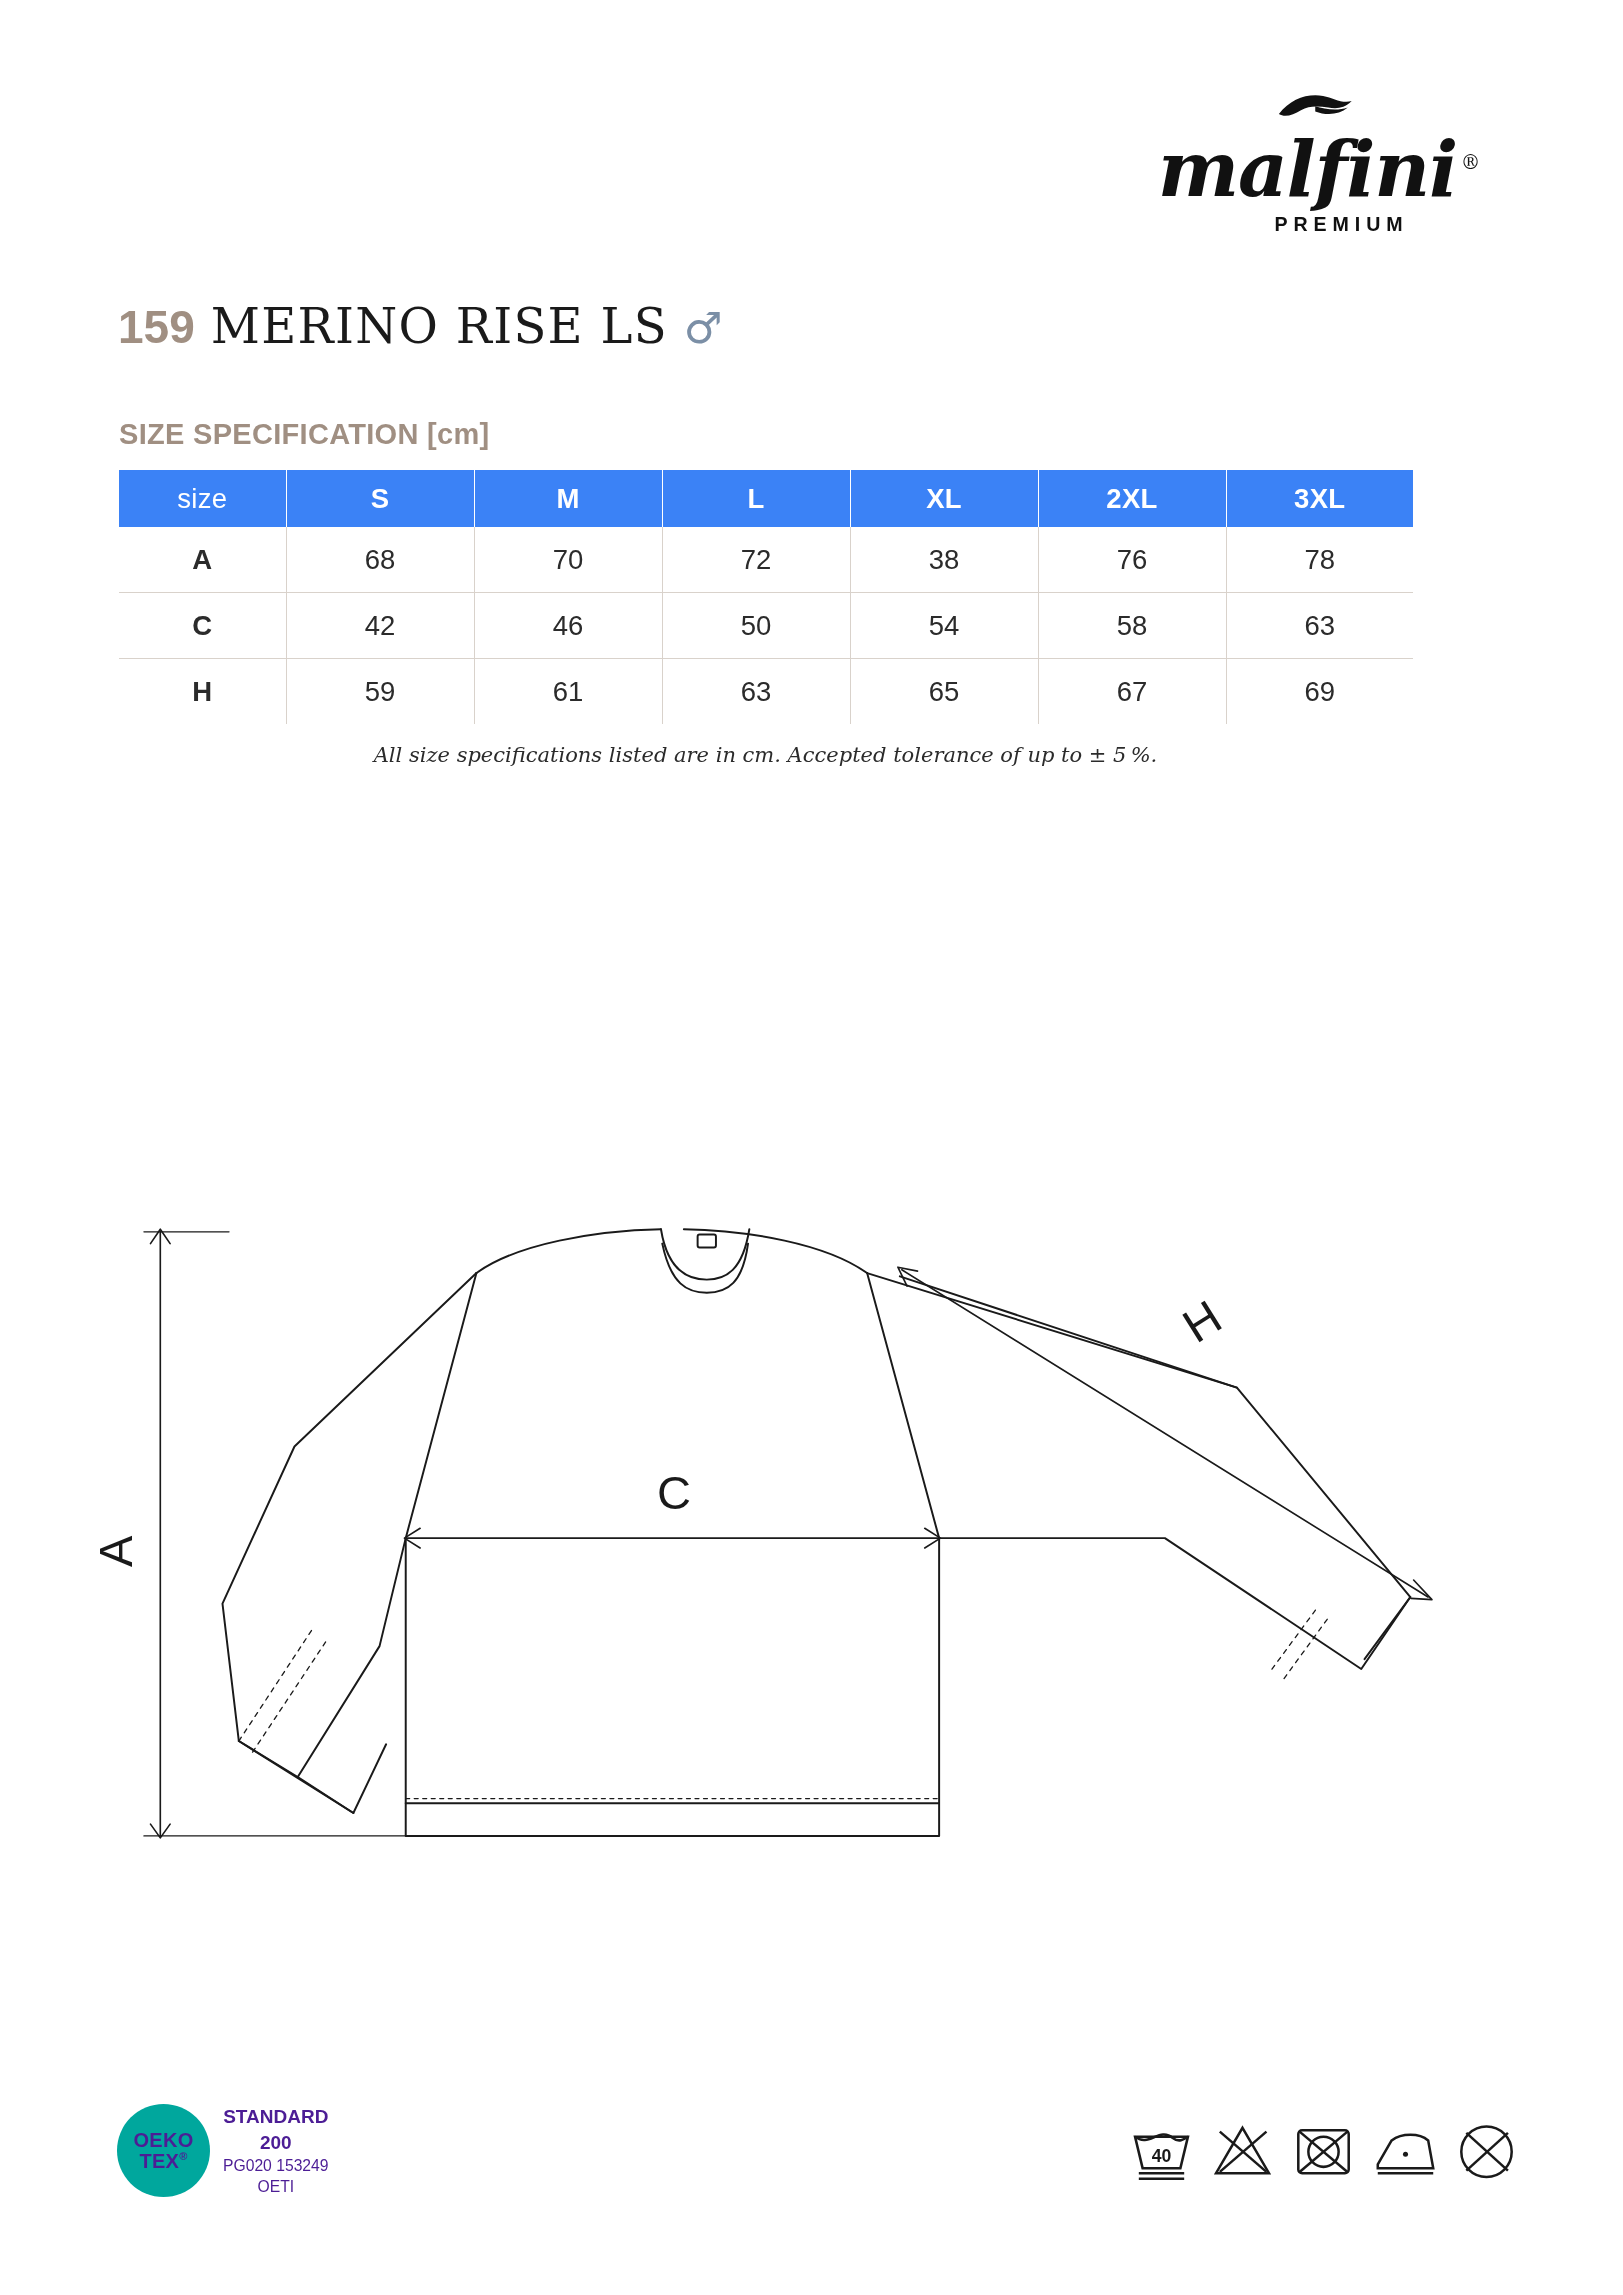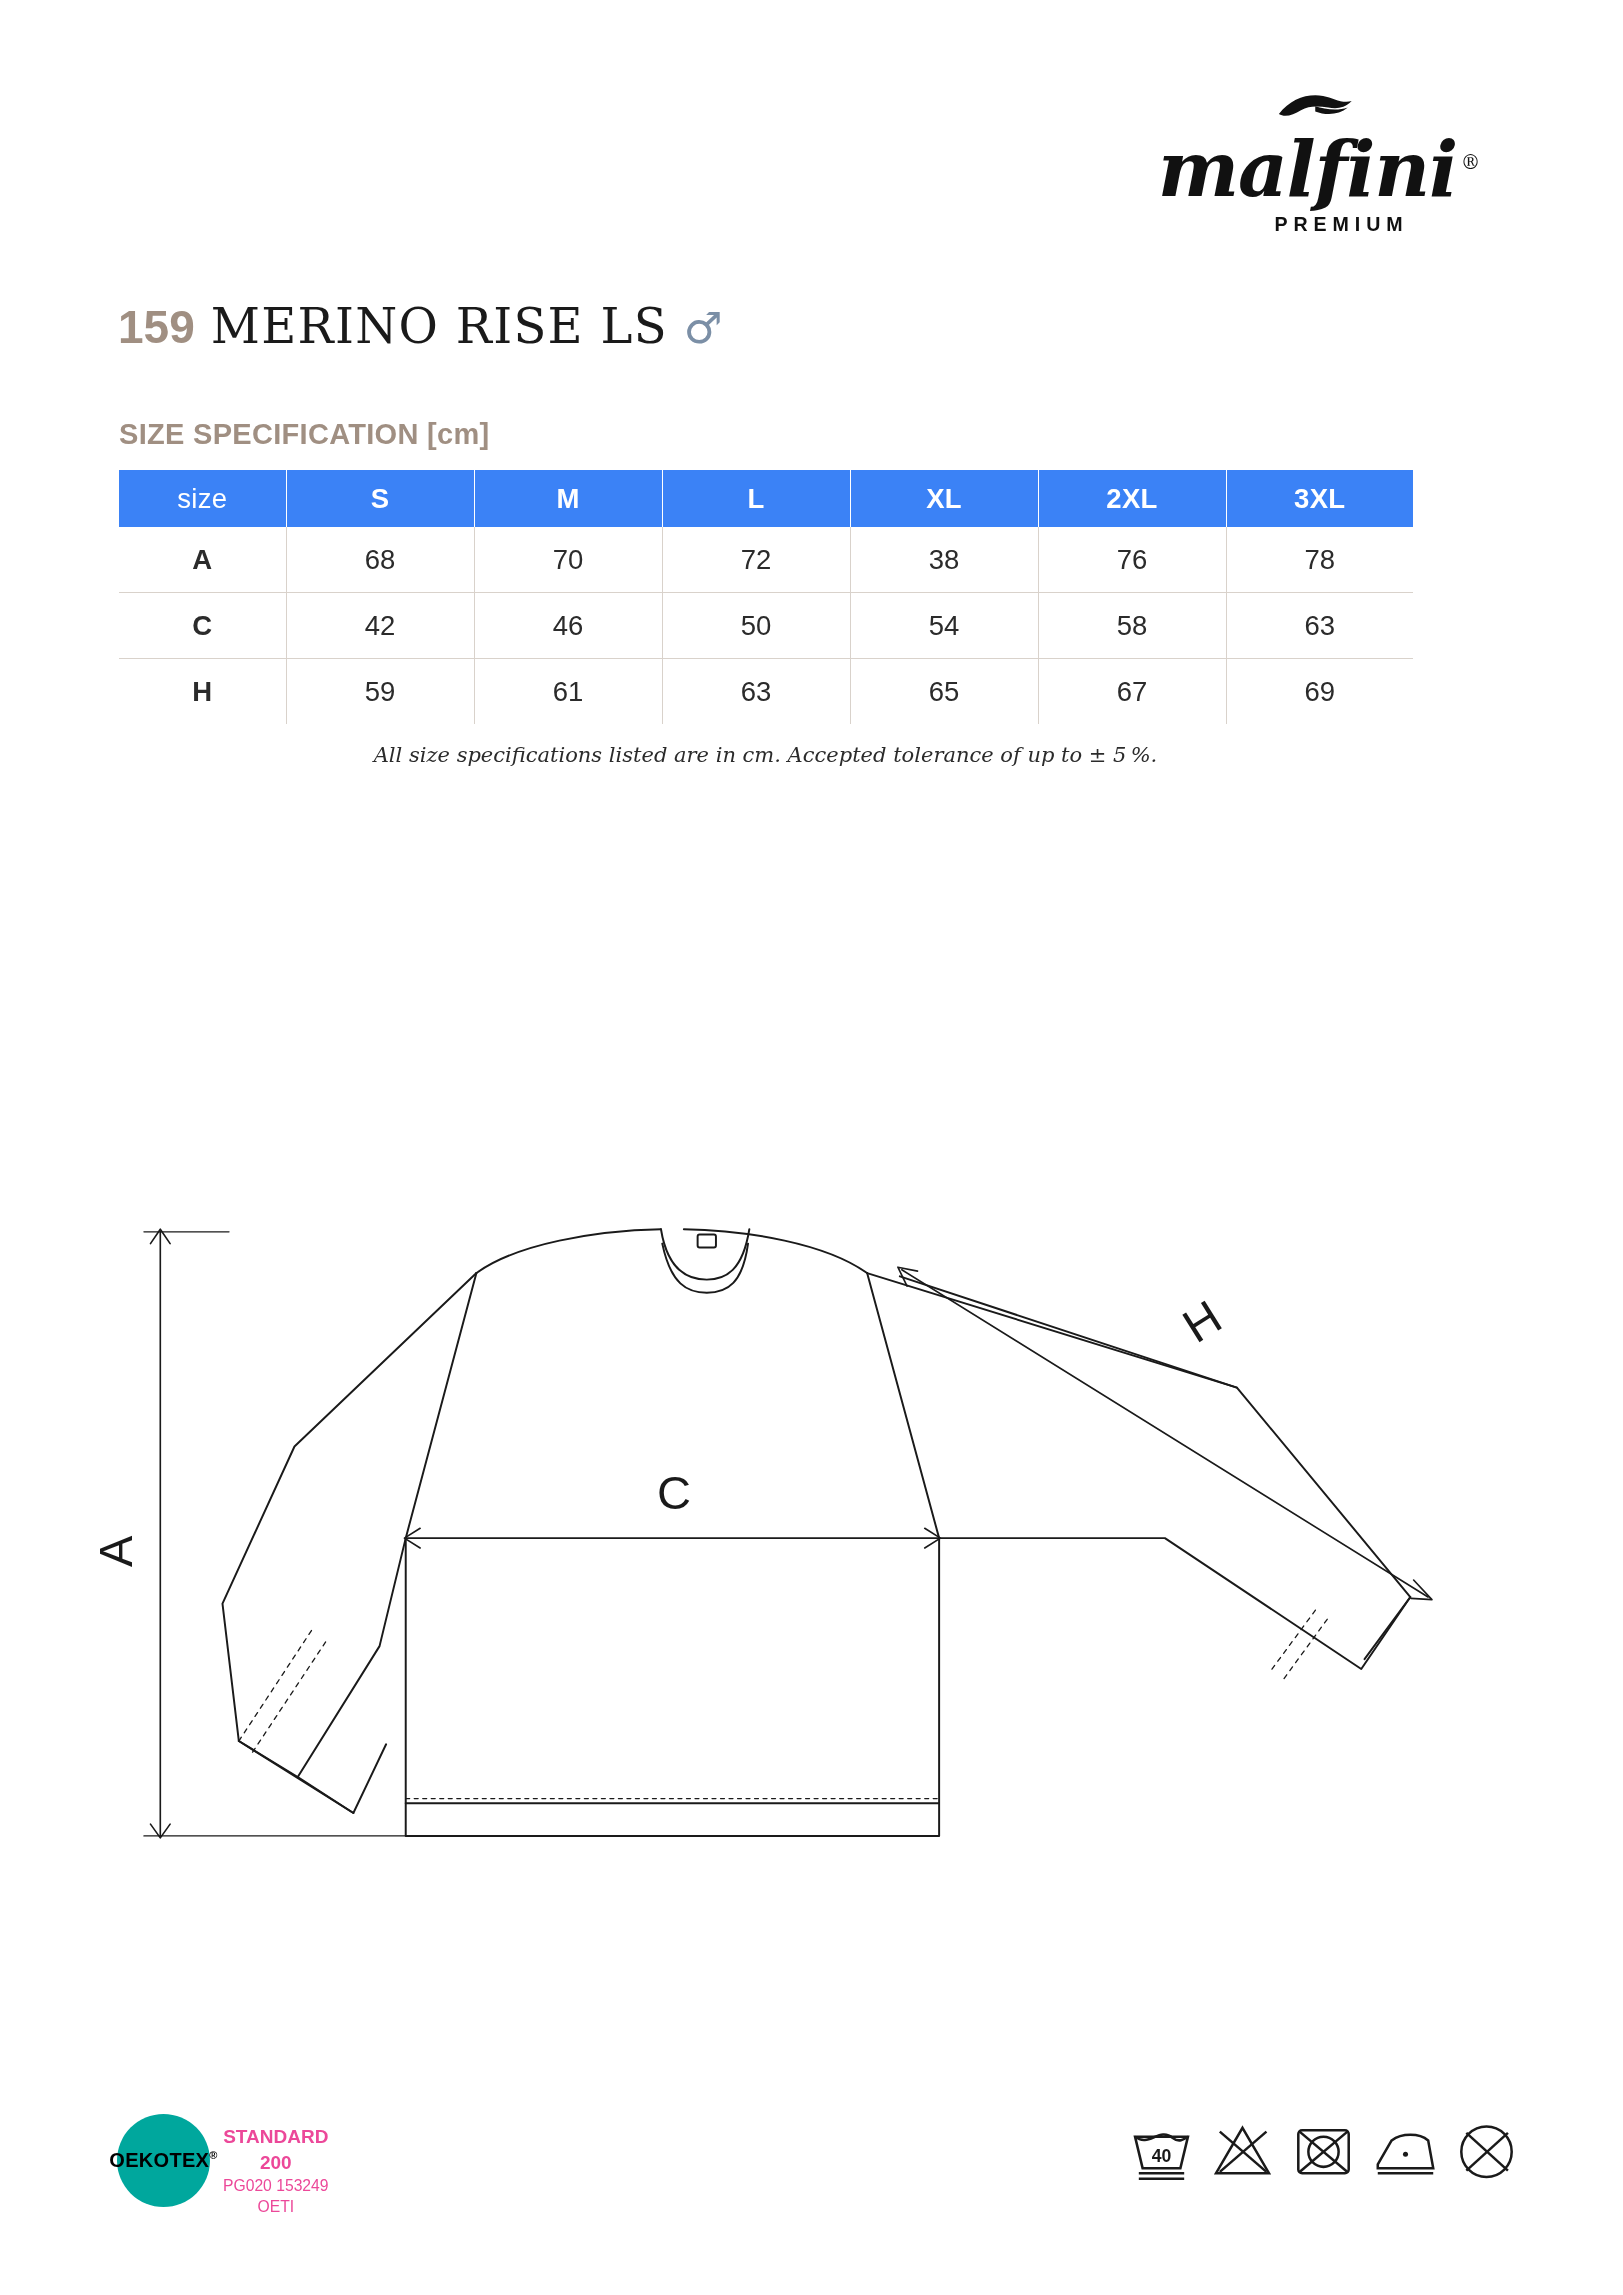--- a/index.html
+++ b/index.html
@@ -171,38 +171,37 @@
     left: 117px;
     top: 2104px;
     display: flex;
     align-items: center;
   }
   .oeko-circle {
     width: 93px;
     height: 93px;
     border-radius: 50%;
     background: #00a79d;
-    color: #000000;
+    color: #4c1d95;
     display: flex;
-    flex-direction: row;
+    flex-direction: column;
     align-items: center;
     justify-content: center;
     font-weight: bold;
     font-size: 20px;
     line-height: 1.05;
     letter-spacing: 0.3px;
   }
   .oeko-circle .reg { font-size: 11px; vertical-align: super; }
   .oeko-text {
     margin-left: 13px;
     font-size: 17.7px;
     line-height: 1.35;
-    color: #ec4899;
+    color: #4c1d95;
     text-align: center;
-    margin-top: 20px;
   }
   .oeko-text .strong { font-weight: bold; font-size: 19px; }
   .oeko-text .small { font-size: 15.7px; }
 
   
   .care-icons {
     position: absolute;
     right: 105px;
     top: 2119px;
     display: flex;

